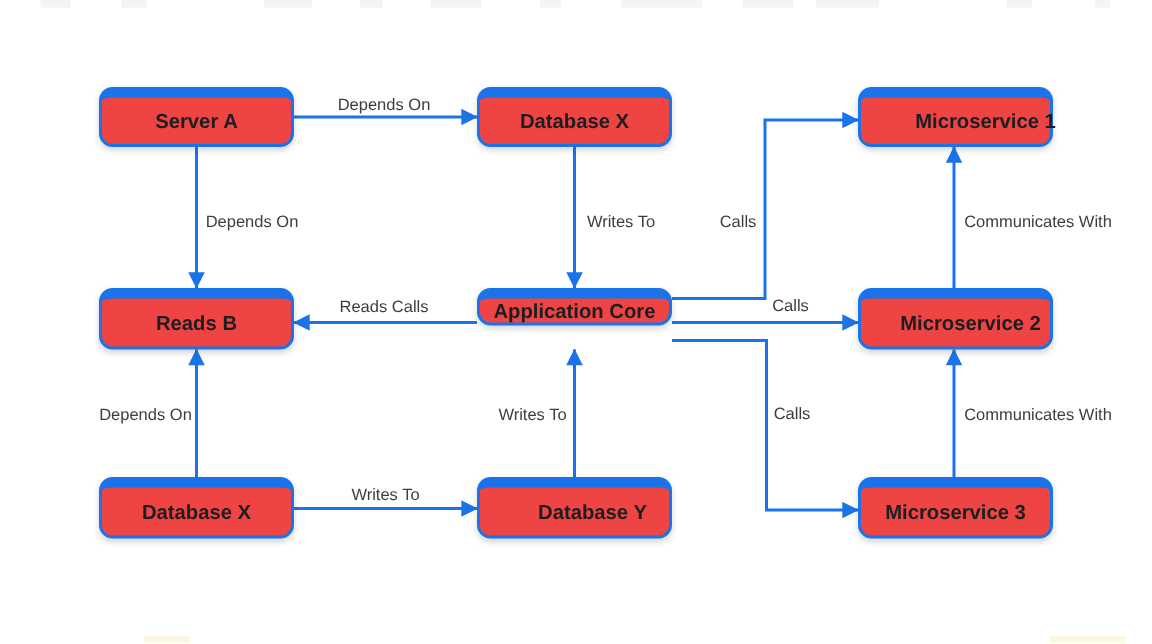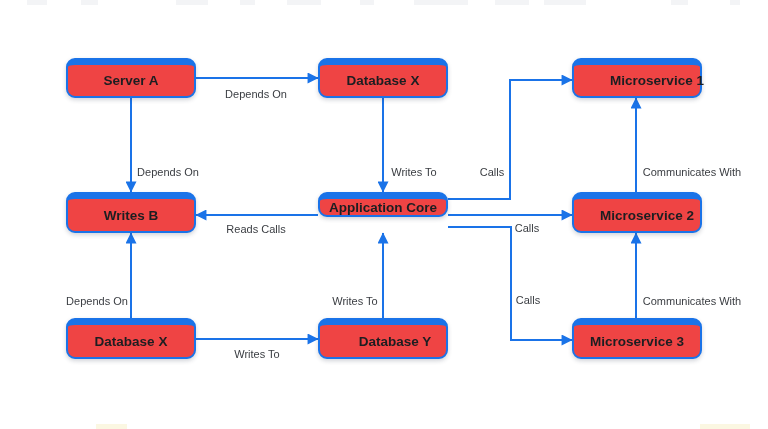--- a/index.html
+++ b/index.html
@@ -10,21 +10,21 @@
   .edges-svg{position:absolute;left:0;top:0;width:768px;height:429px;}
   .node{
     position:absolute;box-sizing:border-box;background:#ef4444;
     border:2px solid #1a73e8;border-top-width:7px;border-radius:9px;
     display:flex;align-items:center;justify-content:center;
     box-shadow:0 2px 4px rgba(50,60,80,.22);
   }
   .node-label{font-size:13.5px;font-weight:700;color:#1c1e21;white-space:nowrap;}
   .edge-label{
     position:absolute;transform:translate(-50%,-50%);
-    font-size:11px;color:#3a3d42;white-space:nowrap;margin-top:24px;
+    font-size:11px;color:#3a3d42;white-space:nowrap;
   }
   .edge-line{fill:none;stroke:#1a73e8;stroke-width:2;}
   .top-mark{position:absolute;top:0;height:5px;background:#f3f4f6;}
   .bottom-mark{position:absolute;bottom:0;height:5px;background:#fbf7e2;}
 </style>
 </head>
 <body>
 
 <div class="canvas" id="canvas">
   <svg class="edges-svg" id="edges-svg" viewBox="0 0 768 429" xmlns="http://www.w3.org/2000/svg">
@@ -52,21 +52,21 @@
       <div class="node" style="left: 66px; top: 58px; width: 130px; height: 40px; border-color: rgb(26, 115, 232);">
         <span class="node-label" style="color: rgb(28, 30, 33);">Server A</span>
       </div>
       <div class="node" style="left: 318px; top: 58px; width: 130px; height: 40px; border-color: rgb(26, 115, 232);">
         <span class="node-label" style="color: rgb(28, 30, 33);">Database X</span>
       </div>
       <div class="node" style="left: 572px; top: 58px; width: 130px; height: 40px; border-color: rgb(26, 115, 232); padding-left: 40px;">
         <span class="node-label" style="color: rgb(28, 30, 33);">Microservice 1</span>
       </div>
       <div class="node" style="left: 66px; top: 192px; width: 130px; height: 41px; border-color: rgb(26, 115, 232);">
-        <span class="node-label" style="color: rgb(28, 30, 33);">Writes B</span>
+        <span class="node-label" style="color: rgb(28, 30, 33);">Reads B</span>
       </div>
       <div class="node" style="left: 318px; top: 192px; width: 130px; height: 25px; border-color: rgb(26, 115, 232);">
         <span class="node-label" style="color: rgb(28, 30, 33);">Application Core</span>
       </div>
       <div class="node" style="left: 572px; top: 192px; width: 130px; height: 41px; border-color: rgb(26, 115, 232);">
         <span class="node-label" style="color: rgb(28, 30, 33); padding-left: 20px;">Microservice 2</span>
       </div>
       <div class="node" style="left: 66px; top: 318px; width: 130px; height: 41px; border-color: rgb(26, 115, 232);">
         <span class="node-label" style="color: rgb(28, 30, 33);">Database X</span>
       </div>

